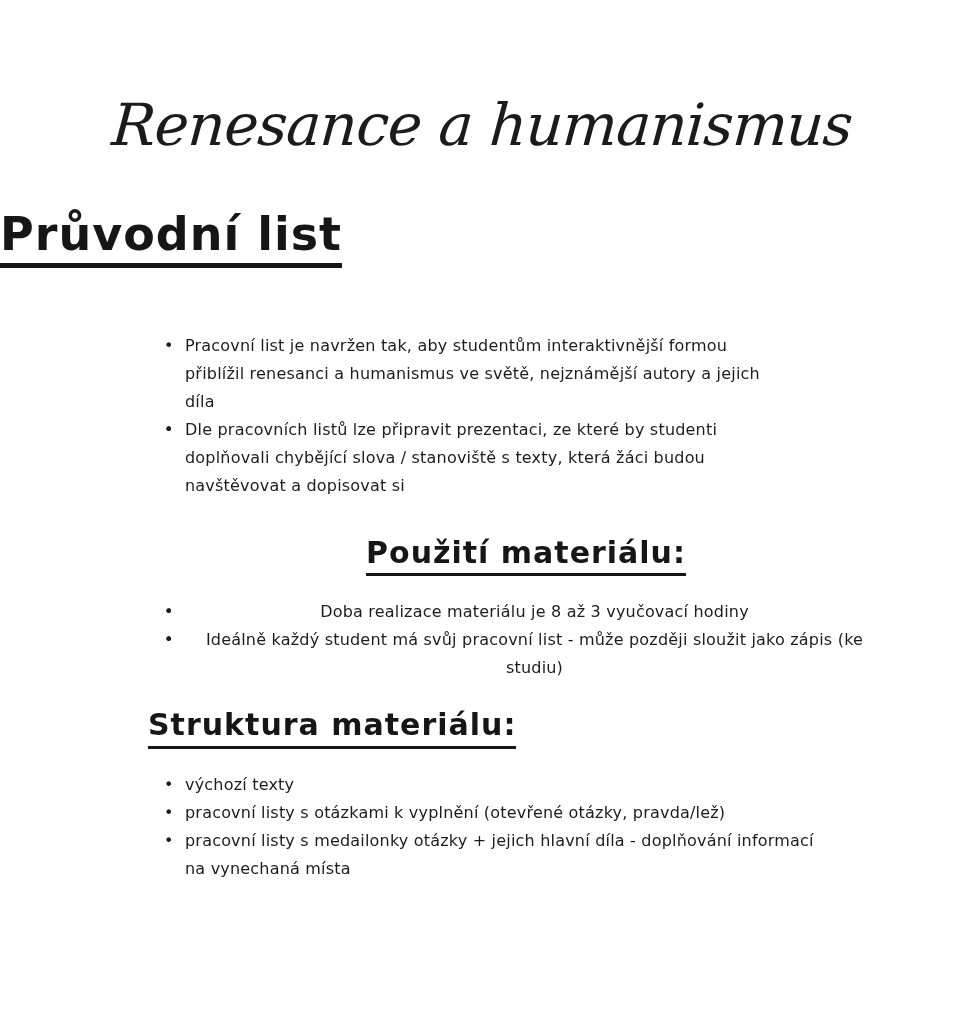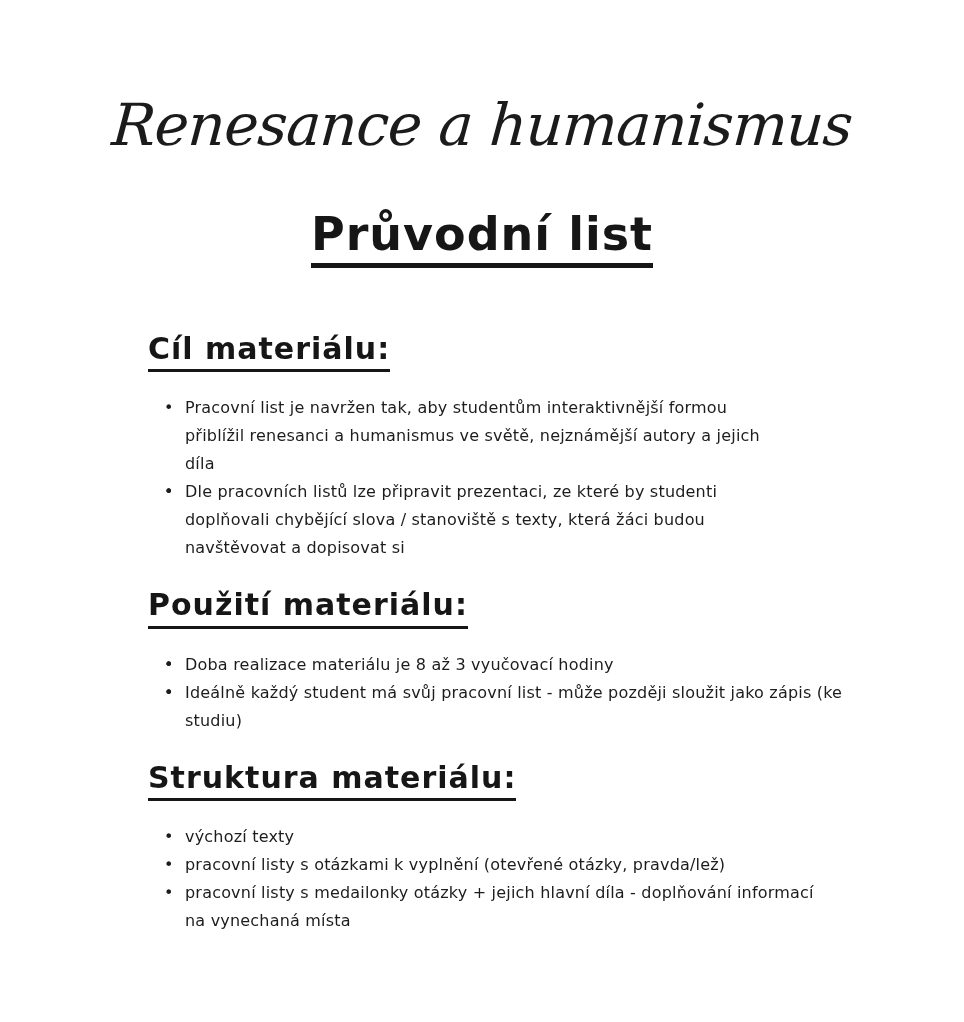--- a/index.html
+++ b/index.html
@@ -26,21 +26,20 @@
     font-weight: 500;
     font-size: 58px;
     letter-spacing: -1px;
     line-height: 1.3;
     color: #1b1b1b;
     transform: skewX(-4deg);
   }
   
   .doc-subtitle {
     margin: 46px 0 0 0;
-    text-align: center;
     font-size: 46px;
     font-weight: 700;
     letter-spacing: 1px;
     line-height: 1.1;
     color: #161616;
   }
   .doc-subtitle .u {
     display: inline-block;
     border-bottom: 5px solid #161616;
     padding-bottom: 3px;
@@ -56,21 +55,21 @@
     letter-spacing: 1px;
     color: #161616;
     line-height: 1.15;
   }
   .section-heading .u {
     display: inline-block;
     border-bottom: 3px solid #161616;
     padding-bottom: 3px;
   }
   .section-1 { margin-top: 64px; }
-  .section-2 { margin-top: 26px; }
+  .section-2 { margin-top: 36px; text-align: center; }
   .section-3 { margin-top: 26px; }
   ul.bullets {
     list-style: none;
     margin: 22px 0 0 16px;
     padding: 0;
     font-size: 16px;
     line-height: 28px;
     color: #1c1c1c;
     letter-spacing: 0.2px;
   }
@@ -96,23 +95,20 @@
 
   <h1 class="doc-title">Renesance a humanismus</h1>
 
   <h2 class="doc-subtitle">
     <span class="u">Průvodní list</span>
   </h2>
 
   <div class="content">
 
     <div class="section section-1">
-      <h3 class="section-heading">
-        <span class="u">Cíl materiálu:</span>
-      </h3>
       <ul class="bullets w-narrow">
         <li>
           <span class="dot">•</span>
           <span>Pracovní list je navržen tak, aby studentům interaktivnější formou přiblížil renesanci a humanismus ve světě, nejznámější autory a jejich díla</span>
         </li>
         <li>
           <span class="dot">•</span>
         </li>
         <li>
           <span class="dot">•</span>

